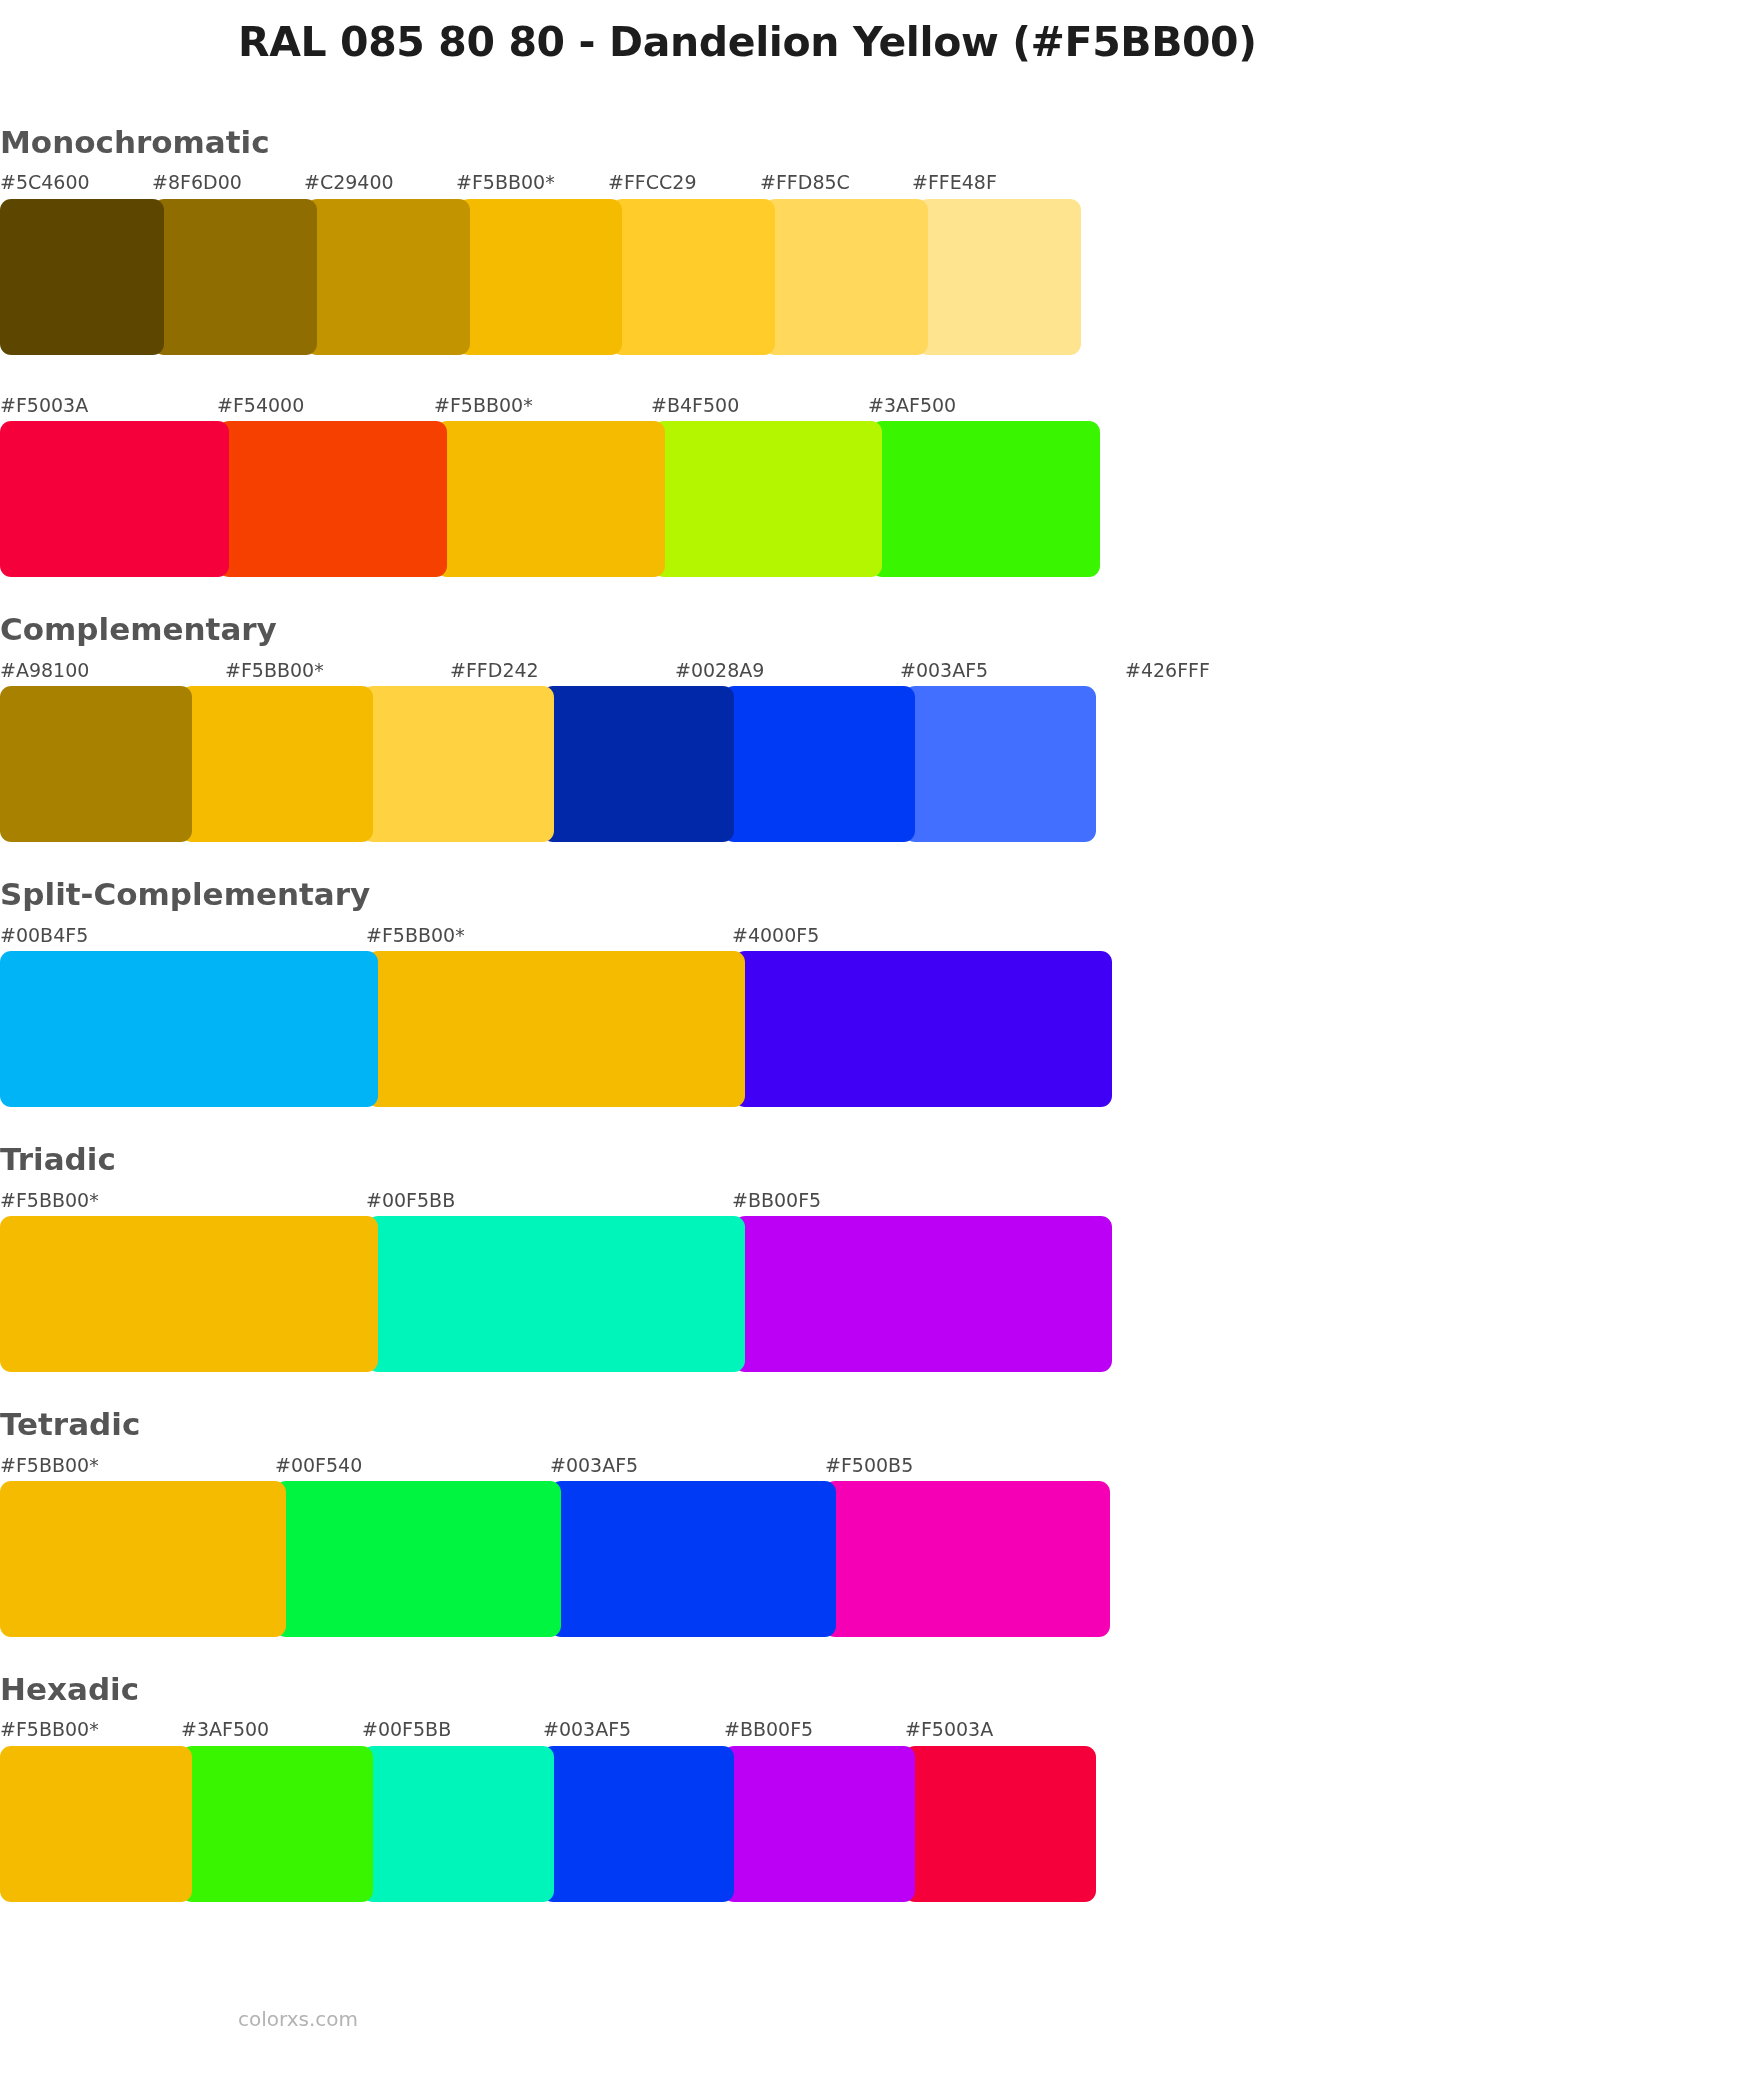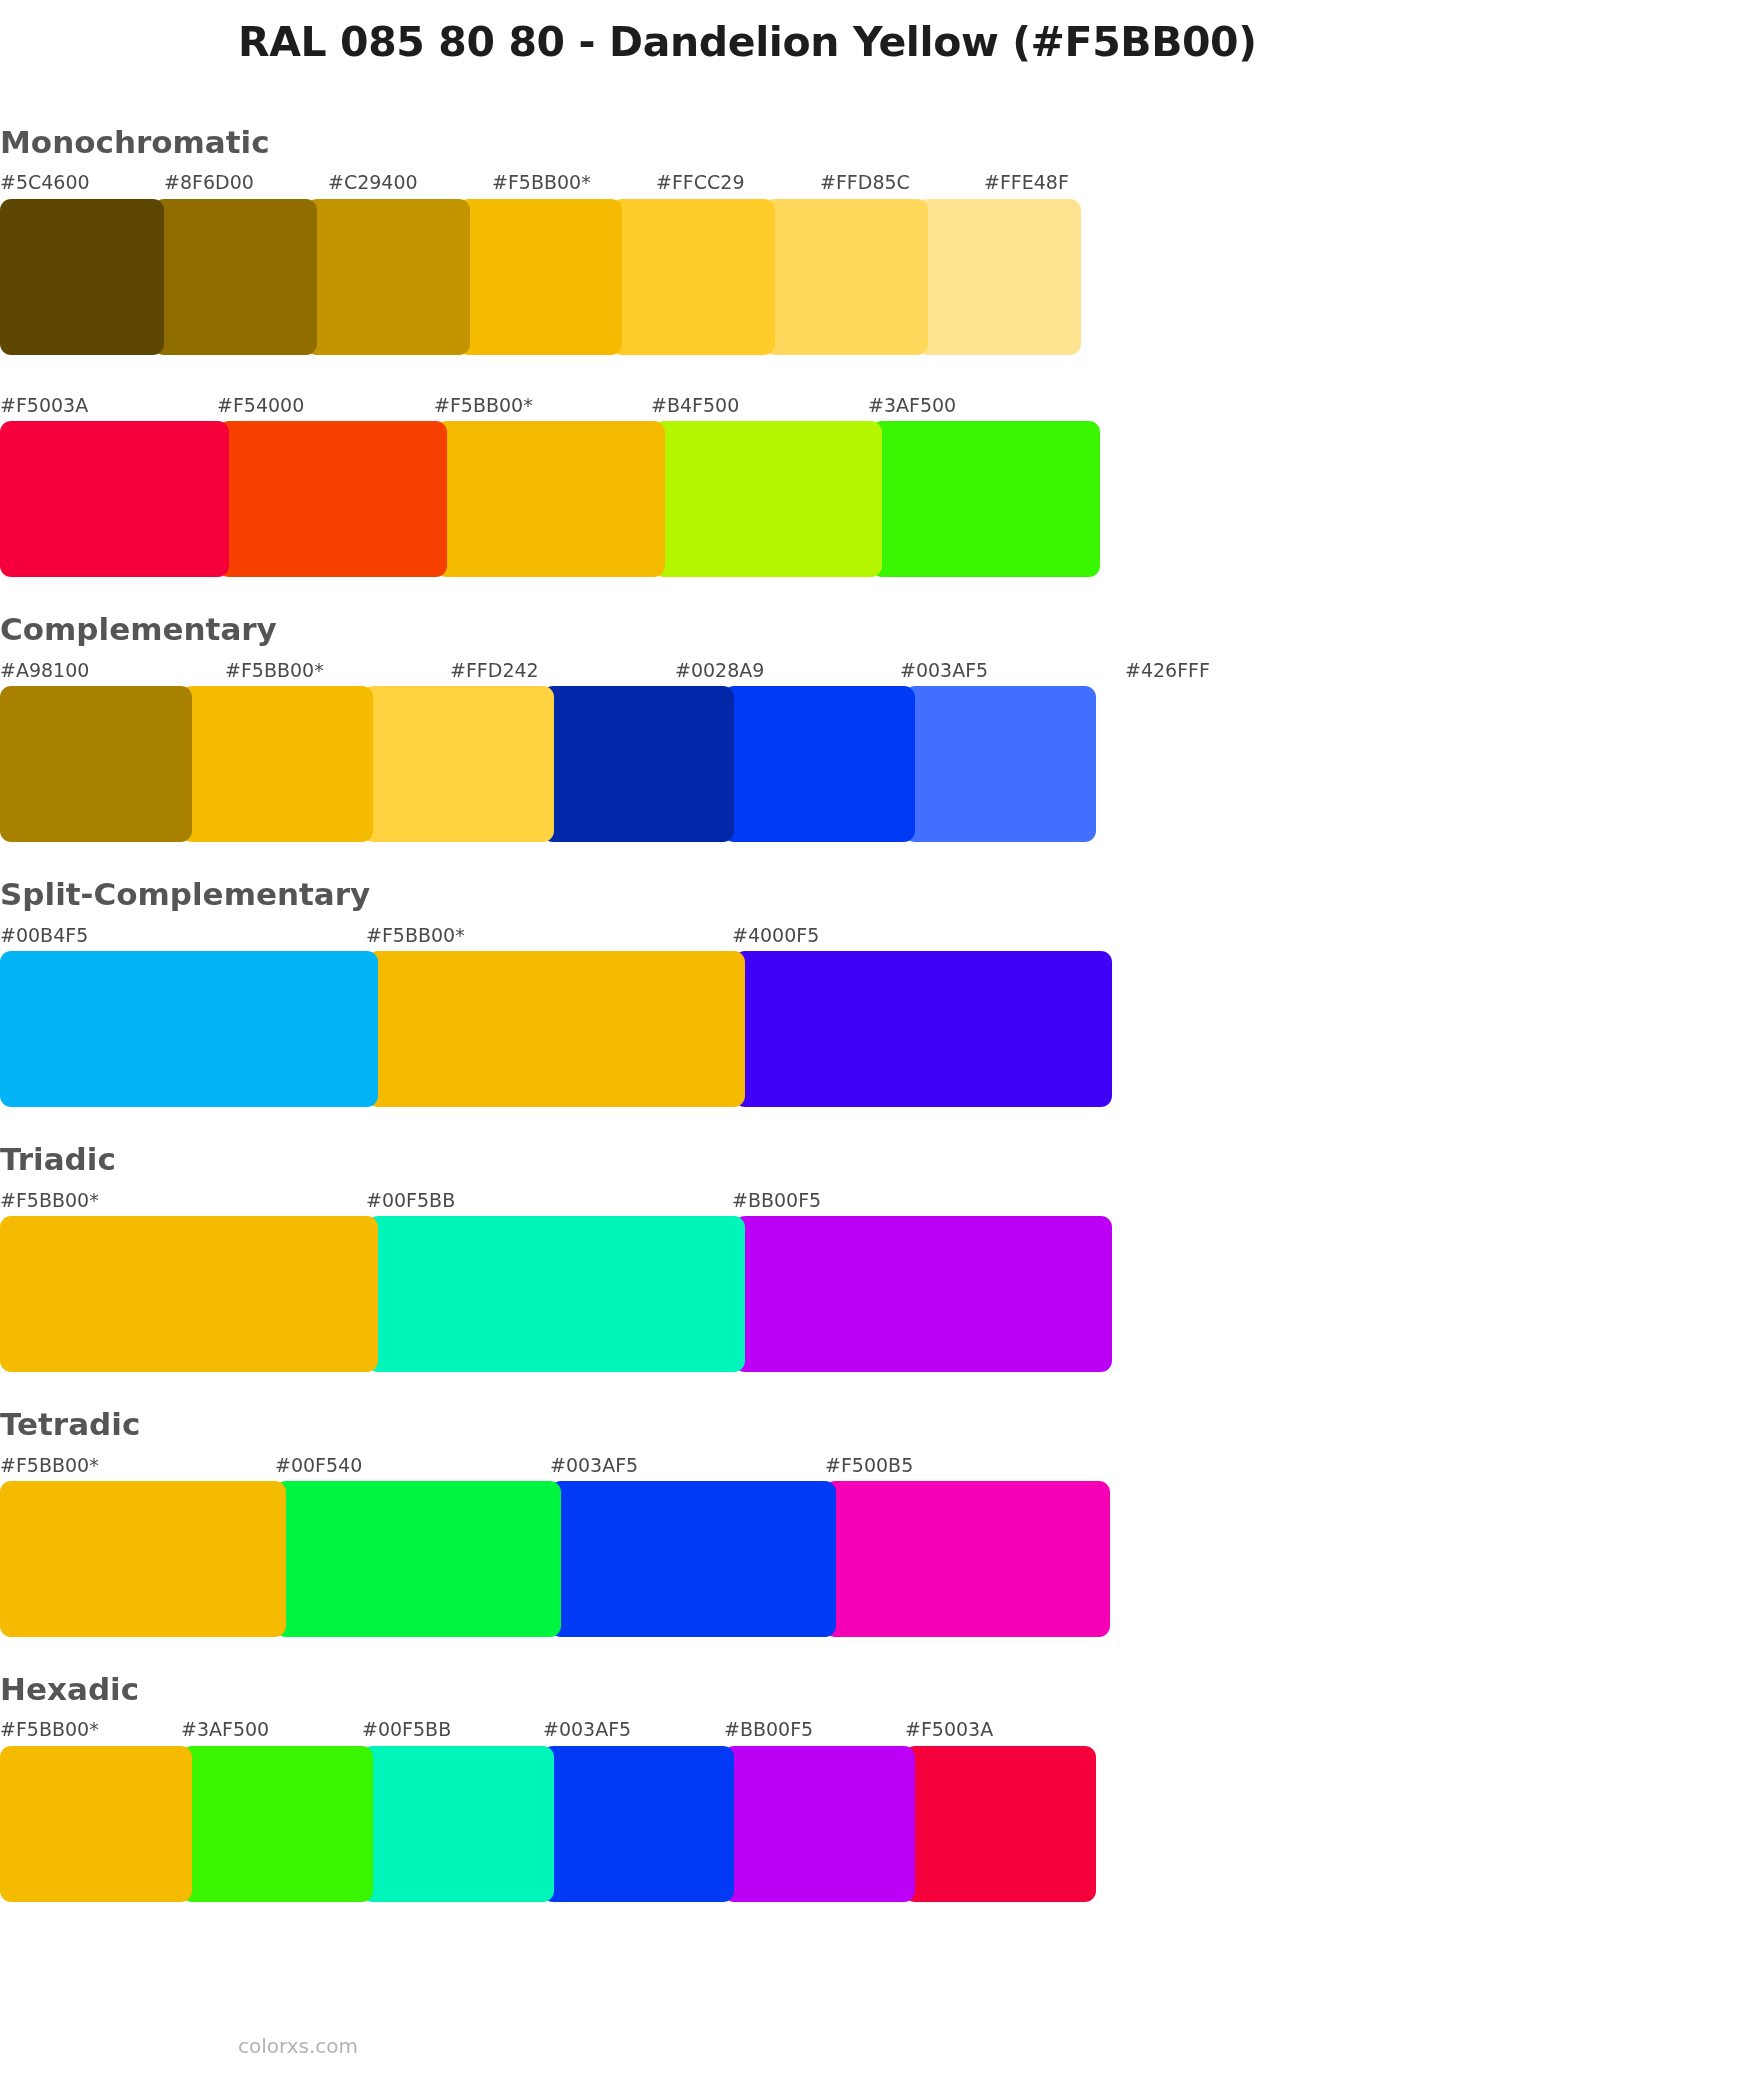--- a/index.html
+++ b/index.html
@@ -86,21 +86,21 @@
   }
   .swatch {
     height: 156px;
     border-radius: 11.2px;
     flex: 0 0 auto;
     box-sizing: border-box;
   }
   .footer {
     position: absolute;
     left: 238px;
-    bottom: 21px;
+    bottom: 48px;
   }
   .footer-text {
     font-family: "DejaVu Sans", sans-serif;
     font-size: 20px;
     color: #b3b3b3;
     line-height: 1;
   }
   
   .section + .section { margin-top: 35px; }
 </style>
@@ -109,21 +109,21 @@
 
 <div class="page">
 
   <div class="header">
     <h1 class="page-title">RAL 085 80 80 - Dandelion Yellow (#F5BB00)</h1>
   </div>
 
   <div class="sections" id="sections-container">
       <div class="section">
         <div class="section-title">Monochromatic</div>
-        <div class="swatch-labels" style="width: 1078px; gap: 12px;">
+        <div class="swatch-labels" style="width: 1078px;">
           <div class="swatch-label" style="width: 152px;">#5C4600</div>
           <div class="swatch-label" style="width: 152px;">#8F6D00</div>
           <div class="swatch-label" style="width: 152px;">#C29400</div>
           <div class="swatch-label" style="width: 152px;">#F5BB00*</div>
           <div class="swatch-label" style="width: 152px;">#FFCC29</div>
           <div class="swatch-label" style="width: 152px;">#FFD85C</div>
           <div class="swatch-label" style="width: 152px;">#FFE48F</div>
         </div>
         <div class="swatch-row" style="width: 1078px;">
           <div class="swatch" title="#5C4600" style="background: rgb(92, 70, 0); width: 164px; margin-left: 0px; z-index: 7;"></div>

